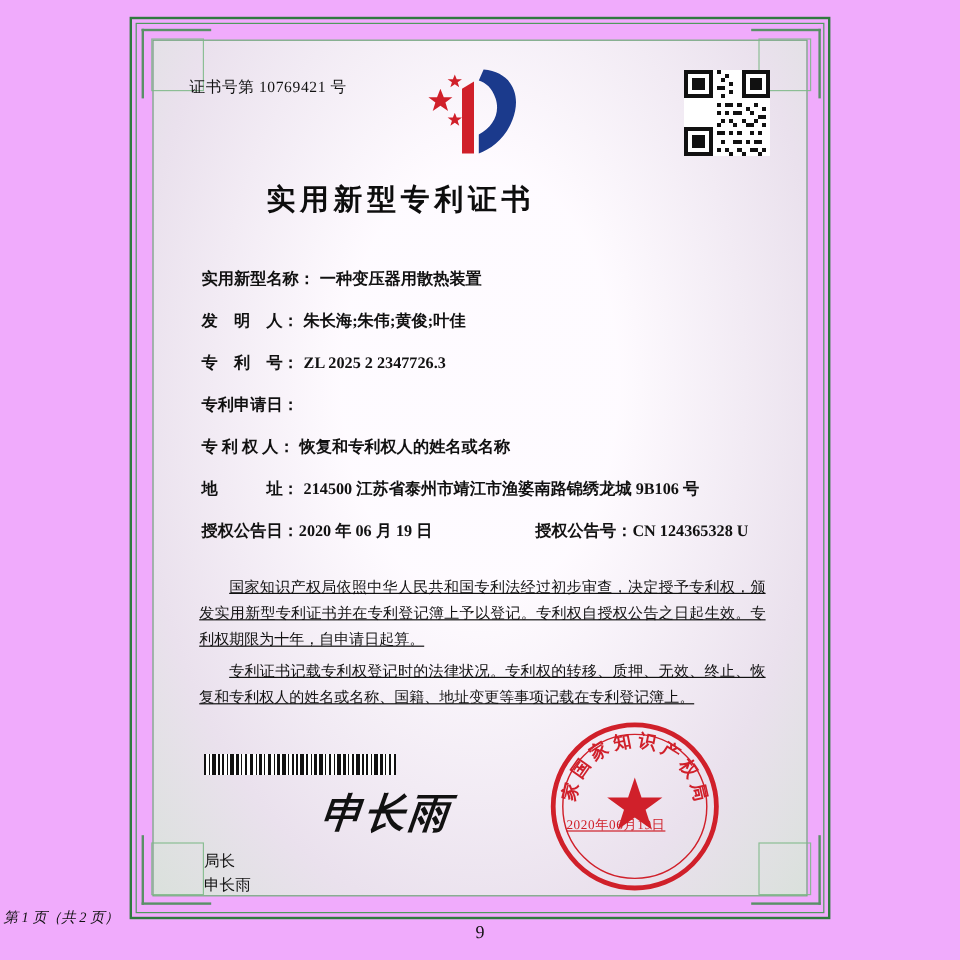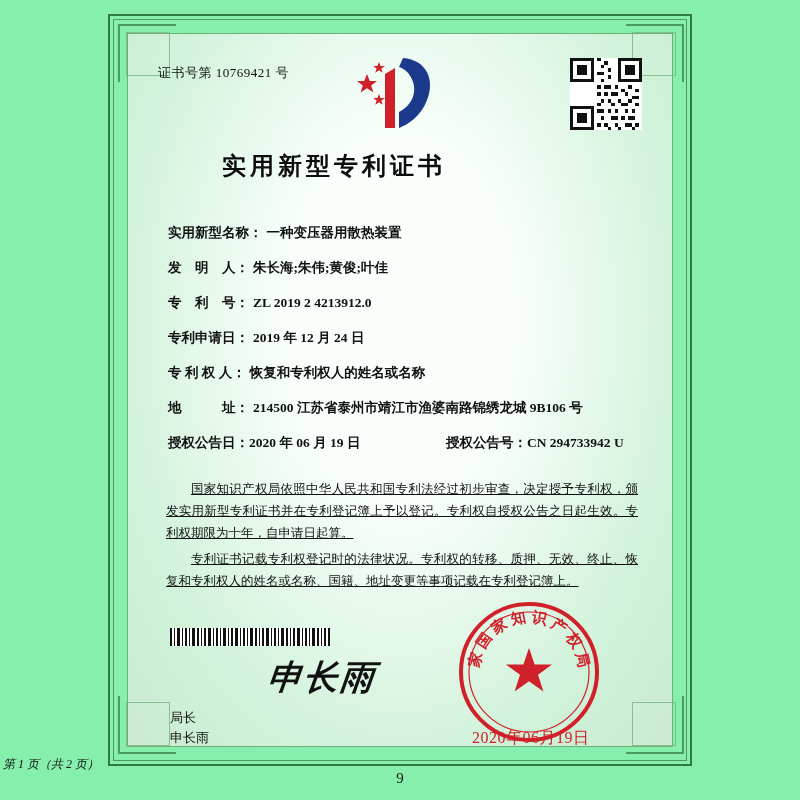--- a/index.html
+++ b/index.html
@@ -13,21 +13,21 @@
     font-family: "Liberation Serif", "DejaVu Serif", serif;
     color: #1a1a1a;
     position: relative;
     overflow: hidden;
   }
   .page {
     position: absolute;
     left: 0; top: 0;
     width: 800px;
     height: 800px;
-    background: #86efac;
+    background: #f0abfc;
   }
   
   .frame-outer {
     position: absolute;
     left: 108px; top: 14px;
     width: 584px;
     height: 752px;
     border: 2px solid #2f7a3f;
     box-sizing: border-box;
   }
@@ -175,24 +175,25 @@
   }
 
   
   .seal {
     position: absolute;
     left: 455px; top: 598px;
     width: 148px; height: 148px;
   }
   .seal-date {
     position: absolute;
-    left: 472px; top: 728px;
-    font-size: 16px;
+    left: 472px; top: 680px;
+    font-size: 11px;
     color: #d0202a;
     letter-spacing: 0.5px;
+    text-decoration: underline;
   }
 
   
   .page-footer {
     position: absolute;
     left: 3px; top: 756px;
     width: 800px;
     text-align: left;
     font-size: 12px;
     color: #111;
@@ -314,37 +315,36 @@
     <div class="field-row">
       <span class="field-label">实用新型名称：</span>
       <span class="field-value">一种变压器用散热装置</span>
     </div>
     <div class="field-row">
       <span class="field-label">发　明　人：</span>
       <span class="field-value">朱长海;朱伟;黄俊;叶佳</span>
     </div>
     <div class="field-row">
       <span class="field-label">专　利　号：</span>
-      <span class="field-value">ZL 2019 2 4213912.0</span>
+      <span class="field-value">ZL 2025 2 2347726.3</span>
     </div>
     <div class="field-row">
       <span class="field-label">专利申请日：</span>
-      <span class="field-value">2019 年 12 月 24 日</span>
     </div>
     <div class="field-row">
       <span class="field-label">专 利 权 人：</span>
       <span class="field-value">恢复和专利权人的姓名或名称</span>
     </div>
     <div class="field-row">
       <span class="field-label">地　　　址：</span>
       <span class="field-value">214500  江苏省泰州市靖江市渔婆南路锦绣龙城 9B106 号</span>
     </div>
     <div class="row-two">
       <span class="half-a"><span>授权公告日：</span><span>2020 年 06 月 19 日</span></span>
-      <span class="half-b"><span>授权公告号：</span><span>CN 294733942 U</span></span>
+      <span class="half-b"><span>授权公告号：</span><span>CN 124365328 U</span></span>
     </div>
   </div>
 
   <div class="paragraphs">
     <p>国家知识产权局依照中华人民共和国专利法经过初步审查，决定授予专利权，颁发实用新型专利证书并在专利登记簿上予以登记。专利权自授权公告之日起生效。专利权期限为十年，自申请日起算。</p>
     <p>专利证书记载专利权登记时的法律状况。专利权的转移、质押、无效、终止、恢复和专利权人的姓名或名称、国籍、地址变更等事项记载在专利登记簿上。</p>
   </div>
 
   <div class="barcode">
     <svg width="160" height="18" viewBox="0 0 160 18" shape-rendering="crispEdges">

